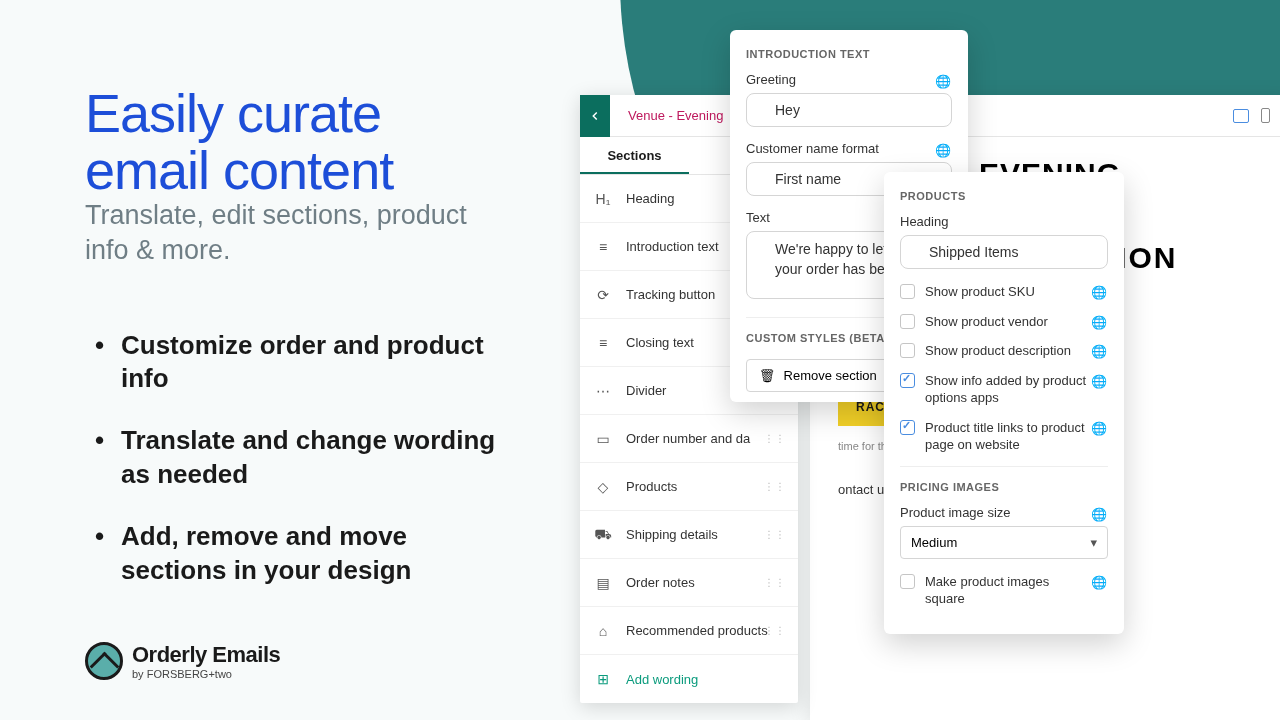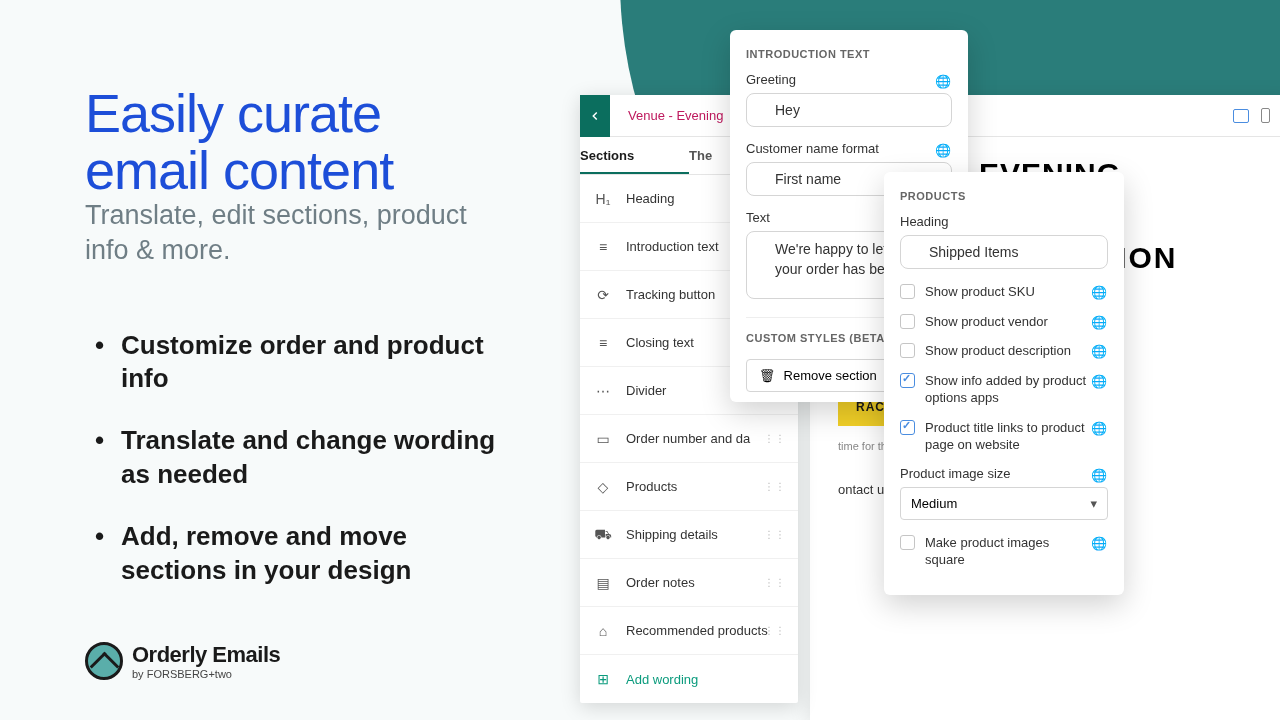--- a/index.html
+++ b/index.html
@@ -16,21 +16,21 @@
 .logo-circ::after{content:"";position:absolute;width:18px;height:18px;border-top:3px solid #1a1a1a;border-right:3px solid #1a1a1a;transform:rotate(-45deg);left:6px;top:11px}
 .brand h3{font-size:22px;font-weight:800;color:#1a1a1a;letter-spacing:-0.5px}
 .brand p{font-size:11px;color:#444}
 
 
 .editor{position:absolute;left:580px;top:95px;width:218px;background:#fff;z-index:3;box-shadow:0 4px 20px rgba(0,0,0,.15);border-radius:2px}
 .ed-top{display:flex;align-items:center;height:42px;border-bottom:1px solid #e5e5e5}
 .ed-back{width:30px;height:42px;background:#0b6e5e;display:flex;align-items:center;justify-content:center;color:#fff}
 .ed-title{padding-left:18px;font-size:13px;color:#be185d}
 .ed-tabs{display:flex;height:38px;border-bottom:1px solid #e5e5e5}
-.ed-tab{flex:1;text-align:left;line-height:38px;font-size:13px;color:#555;font-weight:600}
+.ed-tab{flex:1;text-align:center;line-height:38px;font-size:13px;color:#555;font-weight:600}
 .ed-tab.act{border-bottom:2px solid #0b6e5e;color:#1a1a1a}
 .sec-item{display:flex;align-items:center;height:48px;padding:0 14px;border-bottom:1px solid #f0f0f0;font-size:13px;color:#333;position:relative}
 .sec-item .ico{width:18px;height:18px;margin-right:14px;display:flex;align-items:center;justify-content:center;font-size:14px;color:#555}
 .drag{position:absolute;right:12px;color:#bbb;font-size:10px;letter-spacing:1px}
 .sec-item.add{color:#0b9b7d;border-bottom:none}
 .sec-item.add .ico{color:#0b9b7d}
 
 
 .card{position:absolute;background:#fff;border-radius:6px;box-shadow:0 10px 30px rgba(0,0,0,.18);z-index:5}
 .introcard{left:730px;top:30px;width:238px;padding:18px 16px 10px}
@@ -229,20 +229,21 @@
         <div class="box c"></div>
         <span>Show info added by product options apps</span>
         <span class="glb">🌐</span>
       </div>
       <div class="chk">
         <div class="box c"></div>
         <span>Product title links to product page on website</span>
         <span class="glb">🌐</span>
       </div>
     </div>
+  <h4 class="sect-hd">PRICING IMAGES</h4>
   <div class="fld">
     <label>Product image size</label>
     <span class="glb">🌐</span>
     <div class="sel"><span>Medium</span></div>
   </div>
   <div class="chk">
     <div class="box"></div>
       <span>Make product images square</span>
     <span class="glb">🌐</span>
   </div>

